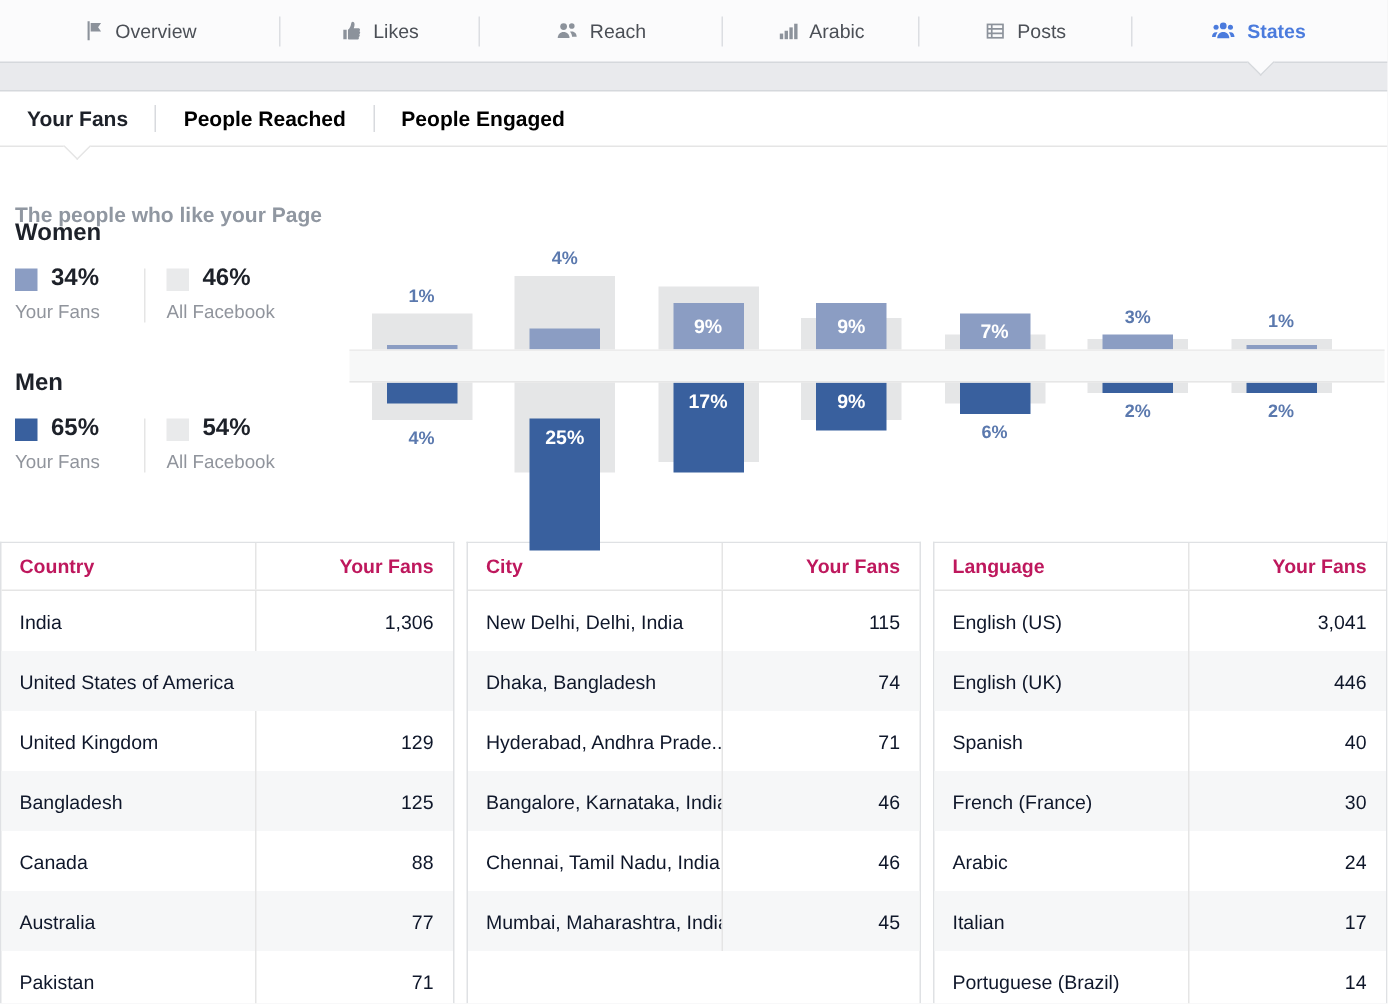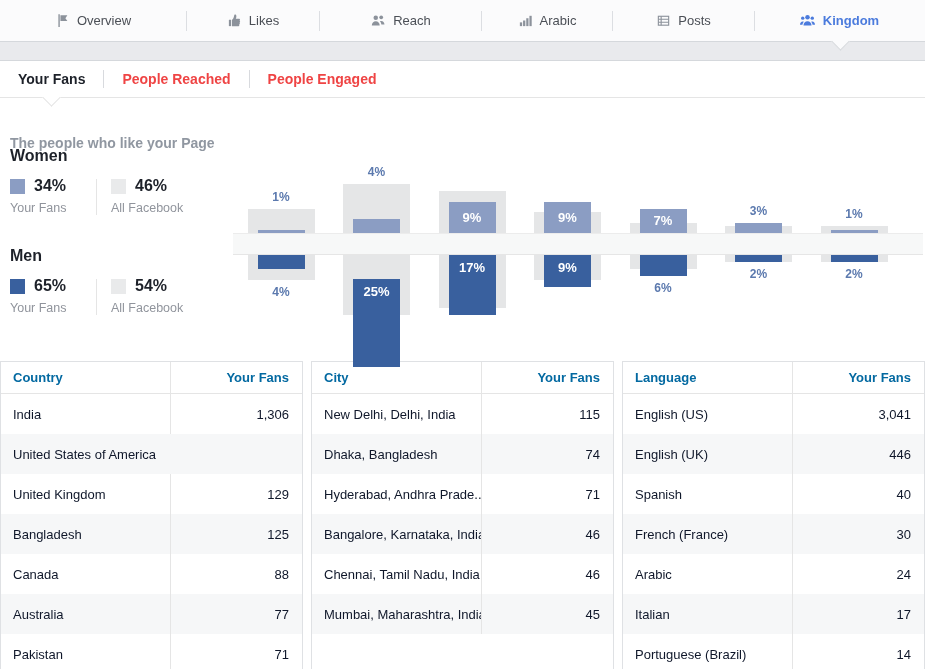--- a/index.html
+++ b/index.html
@@ -32,21 +32,21 @@
     position:absolute;top:60px;left:0;right:0;bottom:0;
     background:#fff;border-top:1px solid #d5d8dc;
   }
   
   .subtabs{
     position:absolute;top:0;left:0;right:0;height:36px;
     border-bottom:1px solid #e5e5e5;
     display:flex;align-items:center;
   }
   .subtab{
-    font-size:14px;font-weight:bold;color:#ef4444;
+    font-size:14px;font-weight:bold;color:#000000;
     padding:0 18px;cursor:pointer;white-space:nowrap;
   }
   .subtab.active{color:#1d2129;}
   .subdiv{width:1px;height:18px;background:#d8dade;}
   .subtab-caret{
     position:absolute;left:45px;bottom:-7px;width:12px;height:12px;
     background:#fff;border-right:1px solid #e5e5e5;border-bottom:1px solid #e5e5e5;
     transform:rotate(45deg);
   }
   .section-title{
@@ -86,21 +86,21 @@
   .age-lbl{
     position:absolute;left:0;width:67px;top:92px;height:22px;line-height:22px;
     text-align:center;font-size:12px;color:#737a85;z-index:3;
   }
   
   .tables{
     position:absolute;top:300px;left:0;right:0;bottom:0;
     display:flex;gap:8px;overflow:hidden;
   }
   .ftable{flex:1;border:1px solid #dfe1e4;border-bottom:none;background:#fff;}
-  .thead{display:flex;height:31px;font-size:13px;font-weight:bold;color:#0369a1;border-bottom:1px solid #e5e5e5;}
+  .thead{display:flex;height:31px;font-size:13px;font-weight:bold;color:#be185d;border-bottom:1px solid #e5e5e5;}
   .th-name{flex:0 0 56%;display:flex;align-items:center;padding-left:12px;box-sizing:border-box;}
   .th-val{flex:1;display:flex;align-items:center;justify-content:flex-end;padding-right:13px;border-left:1px solid #e5e5e5;}
   .trow{display:flex;height:40px;font-size:13px;color:#0f172a;}
   .trow:nth-child(even){background:#f6f7f8;}
   .tname{flex:0 0 56%;display:flex;align-items:center;padding-left:12px;box-sizing:border-box;white-space:nowrap;overflow:hidden;}
   .tval{flex:1;display:flex;align-items:center;justify-content:flex-end;padding-right:13px;border-left:1px solid #e5e5e5;}
   svg{display:block;}
 </style>
 </head>
 <body>
@@ -164,21 +164,21 @@
     <span class="nicon">
       <svg width="17" height="15" viewBox="0 0 16 16" fill="#4b7bdd">
           <circle cx="8" cy="4.6" r="2.4"></circle>
           <path d="M3.7 13.4c0-2.6 1.8-4.5 4.3-4.5s4.3 1.9 4.3 4.5z"></path>
           <circle cx="2.9" cy="5.5" r="1.8"></circle>
           <path d="M0 12.5c0-2 1.2-3.4 2.9-3.4.4 0 .8.1 1.1.2-.8 1-1.3 2.1-1.4 3.2z"></path>
           <circle cx="13.1" cy="5.5" r="1.8"></circle>
           <path d="M16 12.5c0-2-1.2-3.4-2.9-3.4-.4 0-.8.1-1.1.2.8 1 1.3 2.1 1.4 3.2z"></path>
         </svg>
     </span>
-    <span>Kingdom</span>
+    <span>States</span>
   </div>
   <div class="nav-caret"></div>
 </div>
 
 <div class="card">
 
   <div class="subtabs">
     <div class="subtab active">Your Fans</div>
     <div class="subdiv"></div>
     <div class="subtab">People Reached</div>

